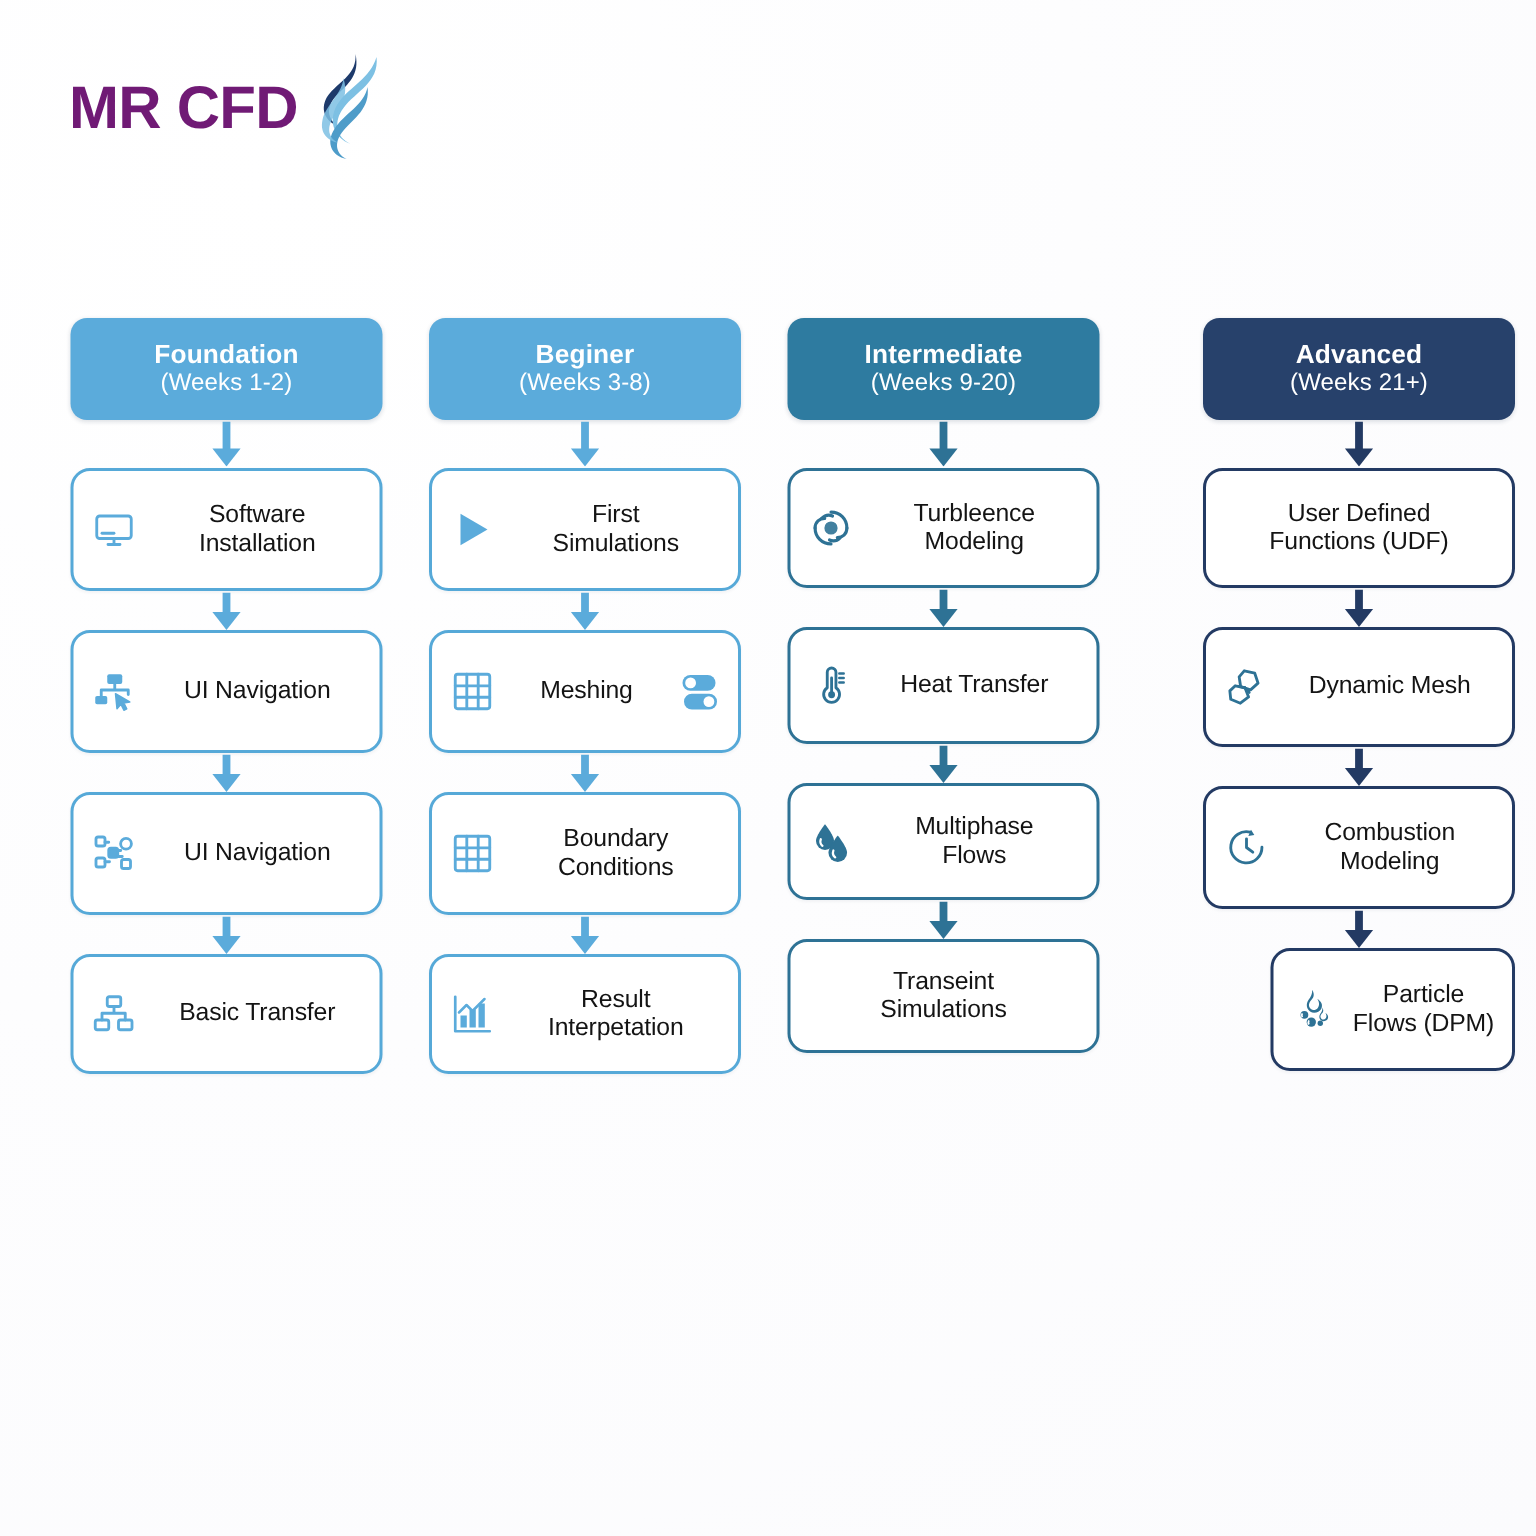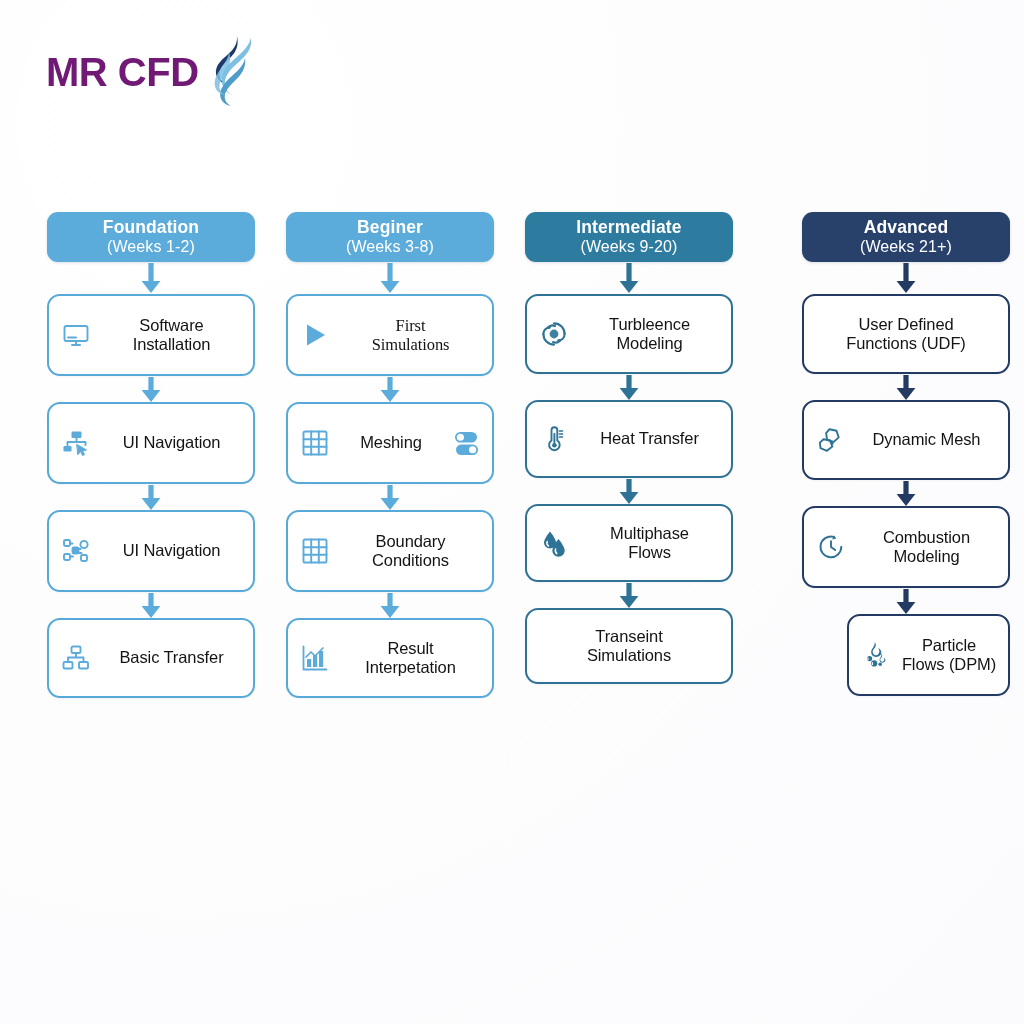--- a/index.html
+++ b/index.html
@@ -49,21 +49,21 @@
     top: 212px;
     width: 208px;
   }
   .col-0 { left: 47px; }
   .col-1 { left: 286px; }
   .col-2 { left: 525px; }
   .col-3 { left: 802px; }
 
   
   .header-pill {
-    height: 50px;
+    height: 68px;
     border-radius: 11px;
     display: flex;
     flex-direction: column;
     align-items: center;
     justify-content: center;
     color: #ffffff;
     line-height: 1.18;
     box-shadow: 0 1px 3px rgba(20,40,70,0.14);
   }
   .header-title {
@@ -214,21 +214,21 @@
       <div class="header-pill" style="background: rgb(91, 171, 219);">
         <div class="header-title">Beginer</div>
         <div class="header-sub">(Weeks 3-8)</div>
       </div>
       <div class="arrow-wrap" style="height: 32px;">
         <svg class="arrow-head" width="22" height="30" viewBox="0 0 22 30" aria-hidden="true">
           <rect x="8.4" y="0" width="5.2" height="19" fill="#5babdb"></rect>
           <path d="M1.6 18 H20.4 L11 30 Z" fill="#5babdb"></path>
         </svg>
       </div>
-      <div class="card" style="height: 82px; border: 2.6px solid rgb(86, 169, 216); font-family: Liberation Serif, serif;">
+      <div class="card" style="height: 82px; border: 2.6px solid rgb(86, 169, 216);">
         <span class="card-icon">
           <svg width="30" height="30" viewBox="0 0 30 30">
             <path d="M7 4.5 L25 15 L7 25.5 Z" fill="#5babdb"></path>
           </svg>
         </span>
         <span class="card-label">First<br>Simulations</span>
       </div>
       <div class="arrow-wrap" style="height: 26px;">
         <svg class="arrow-head" width="22" height="25" viewBox="0 0 22 25" aria-hidden="true">
           <rect x="8.4" y="0" width="5.2" height="14" fill="#5babdb"></rect>

